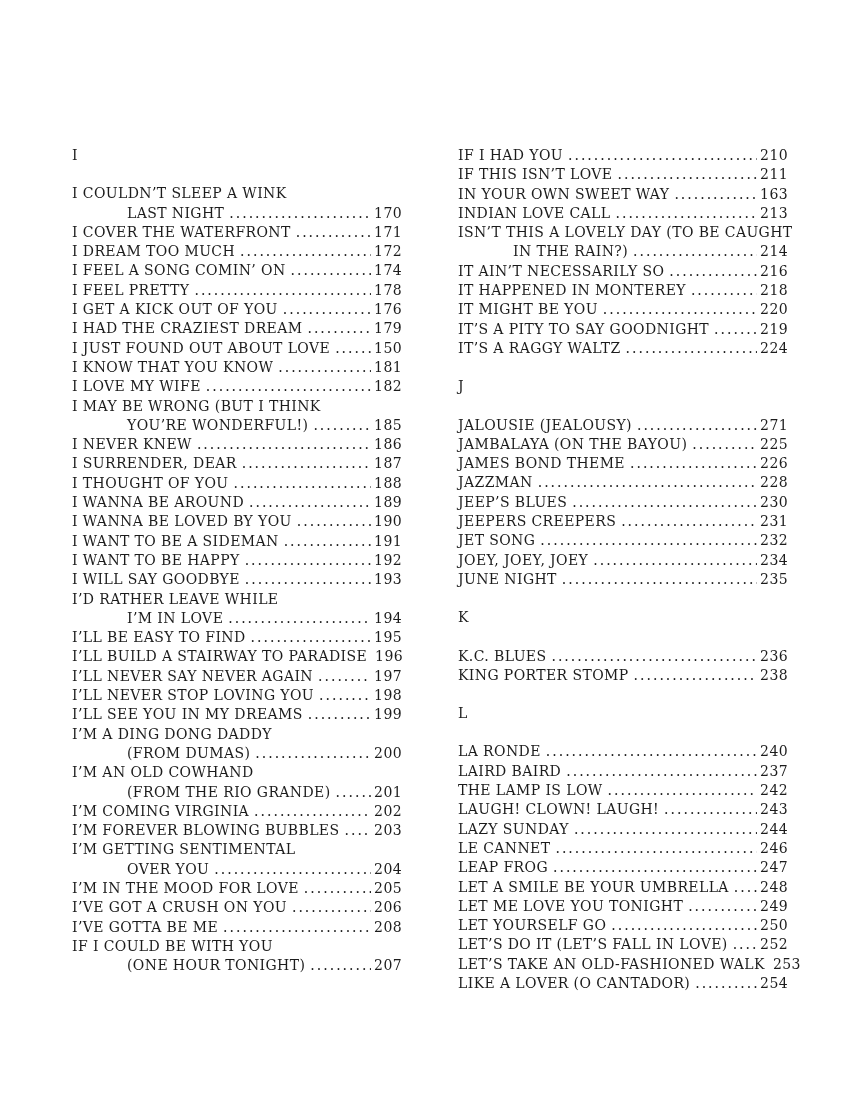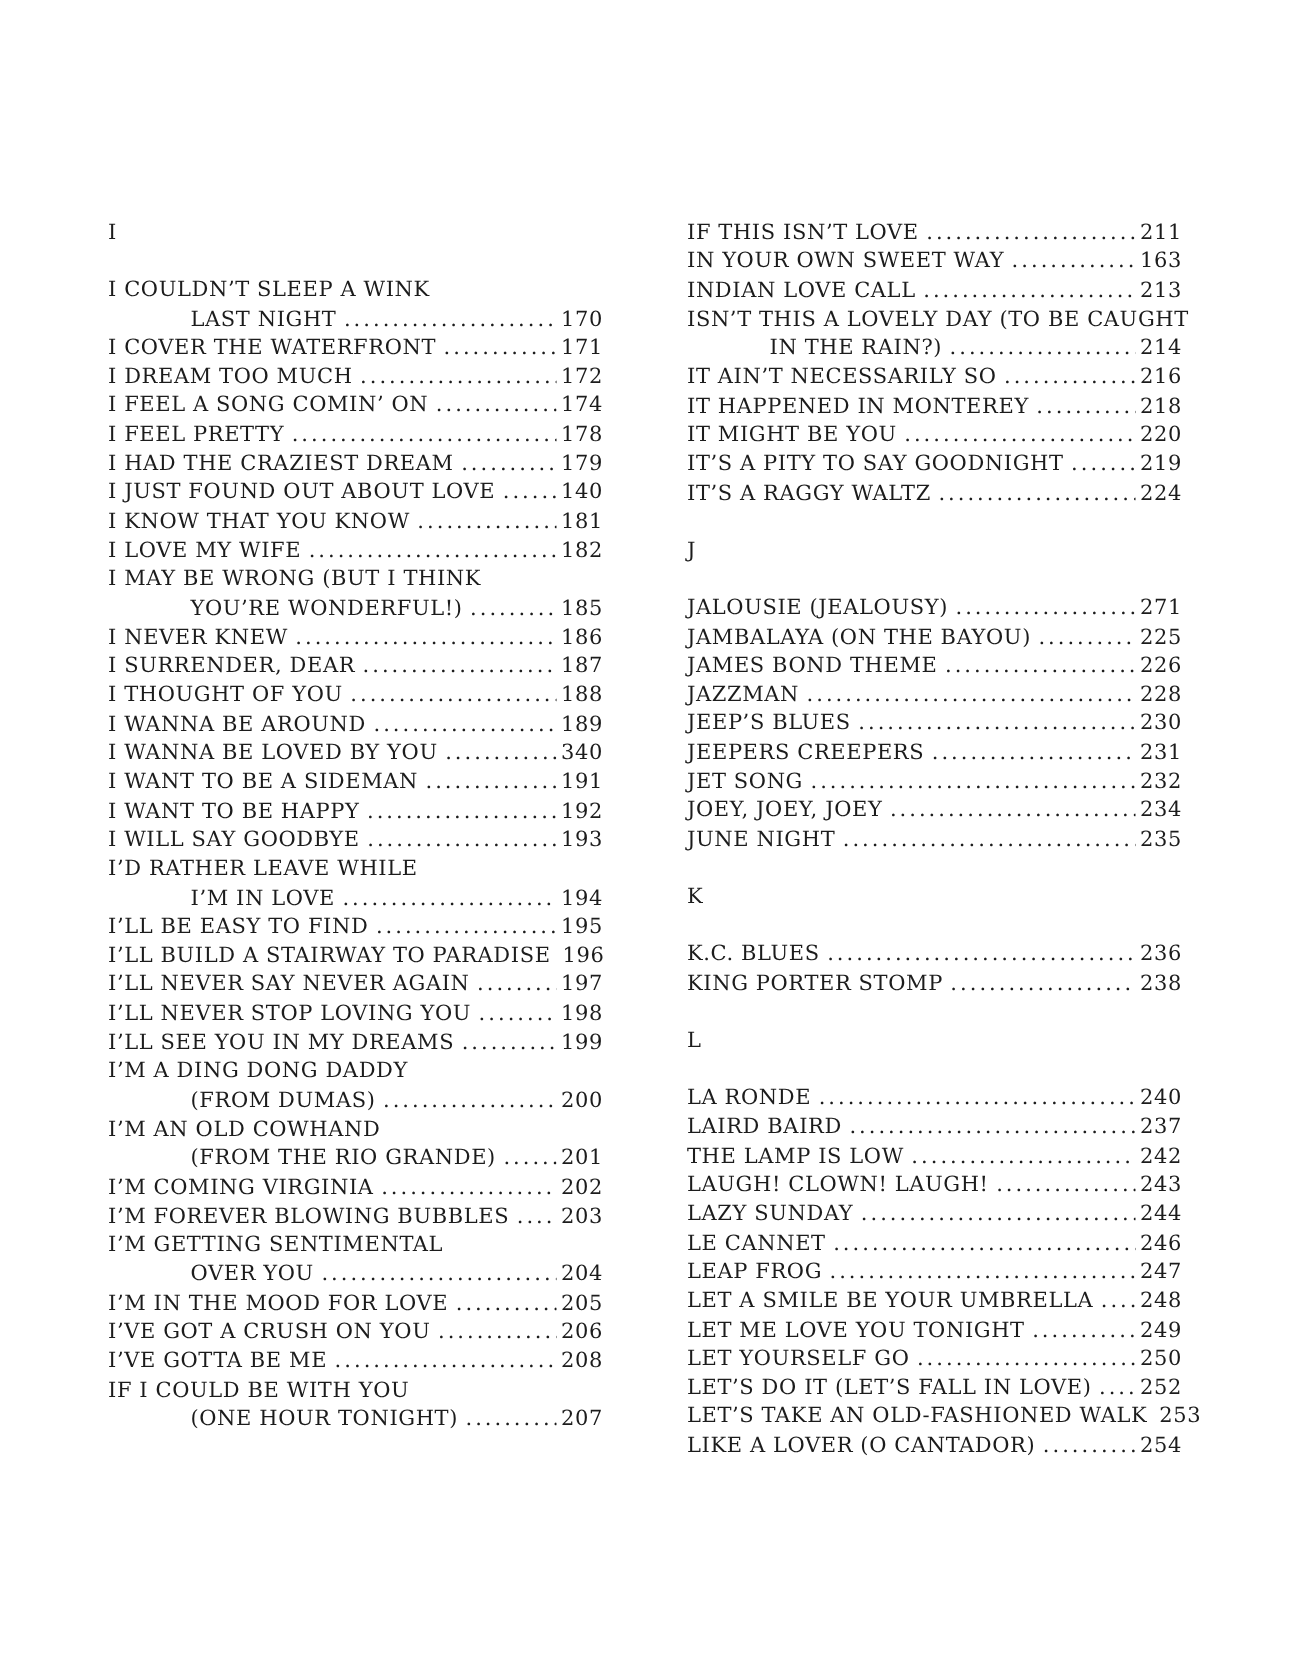--- a/index.html
+++ b/index.html
@@ -98,30 +98,37 @@
       </div>
       <div class="entry">
         <div class="line">
           <span class="song-title">I FEEL PRETTY</span>
           <span class="dot-leader"></span>
           <span class="page-number">178</span>
         </div>
       </div>
       <div class="entry">
         <div class="line">
+          <span class="song-title">I GET A KICK OUT OF YOU</span>
+          <span class="dot-leader"></span>
+          <span class="page-number">176</span>
+        </div>
+      </div>
+      <div class="entry">
+        <div class="line">
           <span class="song-title">I HAD THE CRAZIEST DREAM</span>
           <span class="dot-leader"></span>
           <span class="page-number">179</span>
         </div>
       </div>
       <div class="entry">
         <div class="line">
           <span class="song-title">I JUST FOUND OUT ABOUT LOVE</span>
           <span class="dot-leader"></span>
-          <span class="page-number">140</span>
+          <span class="page-number">150</span>
         </div>
       </div>
       <div class="entry">
         <div class="line">
           <span class="song-title">I KNOW THAT YOU KNOW</span>
           <span class="dot-leader"></span>
           <span class="page-number">181</span>
         </div>
       </div>
       <div class="entry">
@@ -166,21 +173,21 @@
         <div class="line">
           <span class="song-title">I WANNA BE AROUND</span>
           <span class="dot-leader"></span>
           <span class="page-number">189</span>
         </div>
       </div>
       <div class="entry">
         <div class="line">
           <span class="song-title">I WANNA BE LOVED BY YOU</span>
           <span class="dot-leader"></span>
-          <span class="page-number">340</span>
+          <span class="page-number">190</span>
         </div>
       </div>
       <div class="entry">
         <div class="line">
           <span class="song-title">I WANT TO BE A SIDEMAN</span>
           <span class="dot-leader"></span>
           <span class="page-number">191</span>
         </div>
       </div>
       <div class="entry">
@@ -312,20 +319,27 @@
           <span class="song-title">IF I COULD BE WITH YOU</span>
         </div>
         <div class="line indent">
           <span class="song-title">(ONE HOUR TONIGHT)</span>
           <span class="dot-leader"></span>
           <span class="page-number">207</span>
         </div>
       </div>
     </div>
   <div class="col" id="col-right">
+      <div class="entry">
+        <div class="line">
+          <span class="song-title">IF I HAD YOU</span>
+          <span class="dot-leader"></span>
+          <span class="page-number">210</span>
+        </div>
+      </div>
       <div class="entry">
         <div class="line">
           <span class="song-title">IF THIS ISN’T LOVE</span>
           <span class="dot-leader"></span>
           <span class="page-number">211</span>
         </div>
       </div>
       <div class="entry">
         <div class="line">
           <span class="song-title">IN YOUR OWN SWEET WAY</span>

